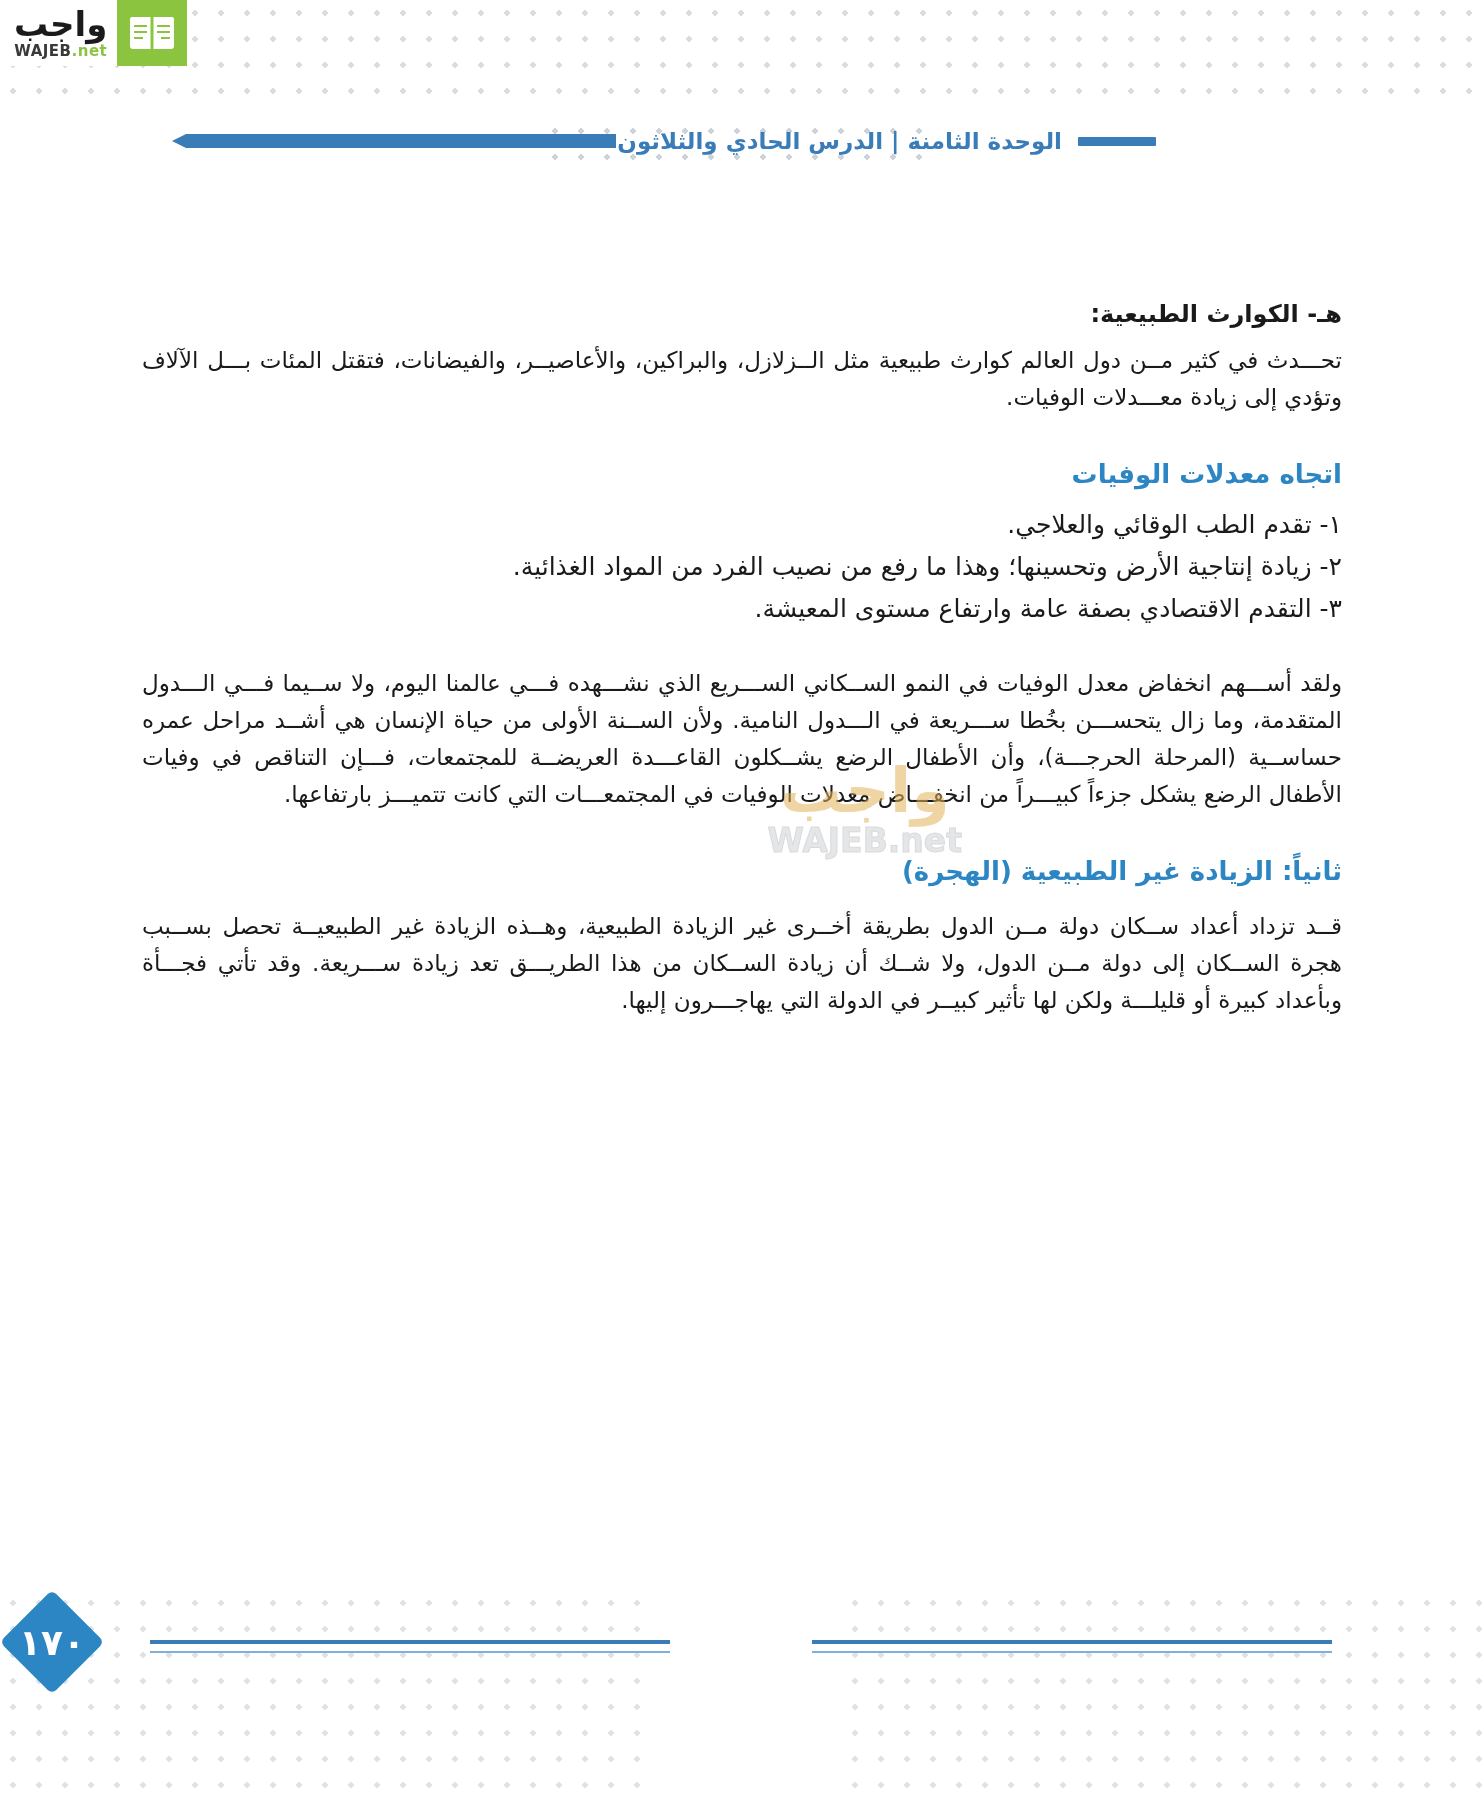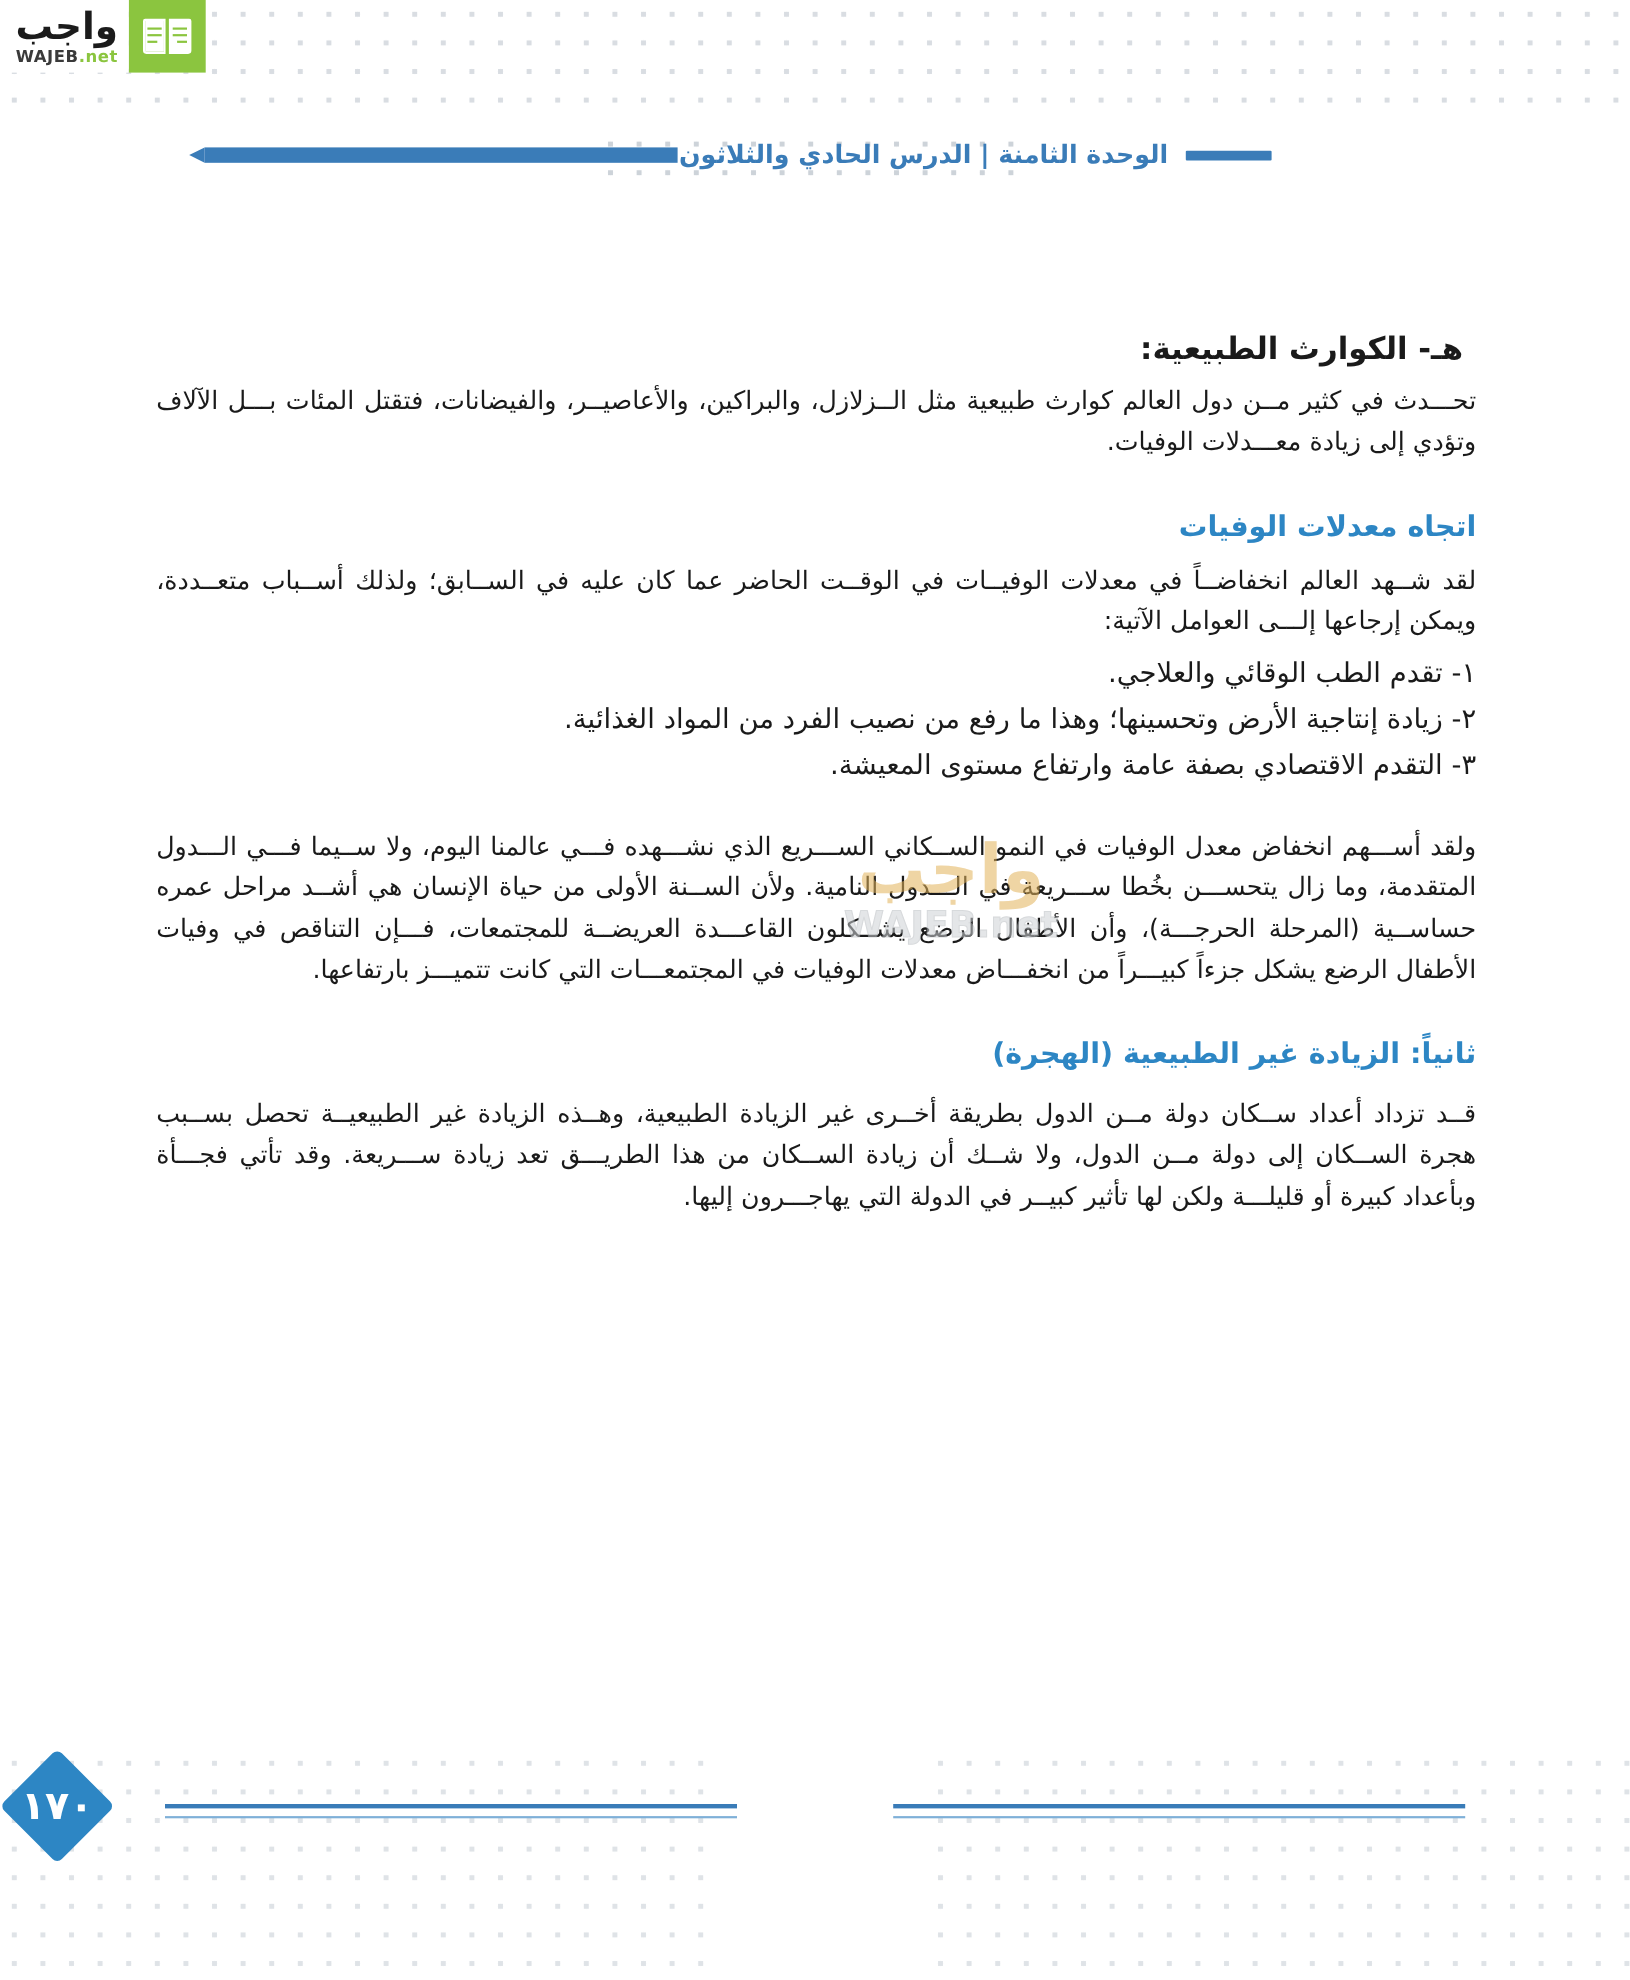--- a/index.html
+++ b/index.html
@@ -163,25 +163,25 @@
   
   .content {
     position: absolute;
     top: 300px;
     right: 140px;
     width: 1200px;
     text-align: justify;
     color: #1a1a1a;
   }
   .sub-head {
-    font-size: 28px;
+    font-size: 24px;
     font-weight: bold;
     color: #1a1a1a;
     text-align: right;
-    margin: 0 12px 14px 0;
+    margin: 0 0 14px 0;
   }
   p.body {
     font-size: 23px;
     line-height: 1.62;
     margin: 0 0 8px 0;
     text-align: justify;
     text-align-last: right;
     color: #1a1a1a;
   }
   .section-head {
@@ -319,21 +319,20 @@
   <div class="wm-ar">واجب</div>
   <div class="wm-en">WAJEB.net</div>
 </div>
 
 <div class="content">
 
   <div class="sub-head">هـ- الكوارث الطبيعية:</div>
   <p class="body">تحـــدث في كثير مــن دول العالم كوارث طبيعية مثل الــزلازل، والبراكين، والأعاصيــر، والفيضانات، فتقتل المئات بـــل الآلاف وتؤدي إلى زيادة معـــدلات الوفيات.</p>
 
   <div class="section-head">اتجاه معدلات الوفيات</div>
-  <p class="body">لقد شــهد العالم انخفاضــاً في معدلات الوفيــات في الوقــت الحاضر عما كان عليه في الســابق؛ ولذلك أســباب متعــددة، ويمكن إرجاعها إلـــى العوامل الآتية:</p>
 
   <ol class="num-list">
     <li>١- تقدم الطب الوقائي والعلاجي.</li>
     <li>٢- زيادة إنتاجية الأرض وتحسينها؛ وهذا ما رفع من نصيب الفرد من المواد الغذائية.</li>
     <li>٣- التقدم الاقتصادي بصفة عامة وارتفاع مستوى المعيشة.</li>
   </ol>
 
   <div class="spacer-lg"></div>
 
   <p class="body">ولقد أســـهم انخفاض معدل الوفيات في النمو الســكاني الســـريع الذي نشـــهده فـــي عالمنا اليوم، ولا ســيما فـــي الـــدول المتقدمة، وما زال يتحســـن بخُطا ســـريعة في الـــدول النامية. ولأن الســنة الأولى من حياة الإنسان هي أشــد مراحل عمره حساســية (المرحلة الحرجـــة)، وأن الأطفال الرضع يشــكلون القاعـــدة العريضــة للمجتمعات، فـــإن التناقص في وفيات الأطفال الرضع يشكل جزءاً كبيـــراً من انخفـــاض معدلات الوفيات في المجتمعـــات التي كانت تتميـــز بارتفاعها.</p>

